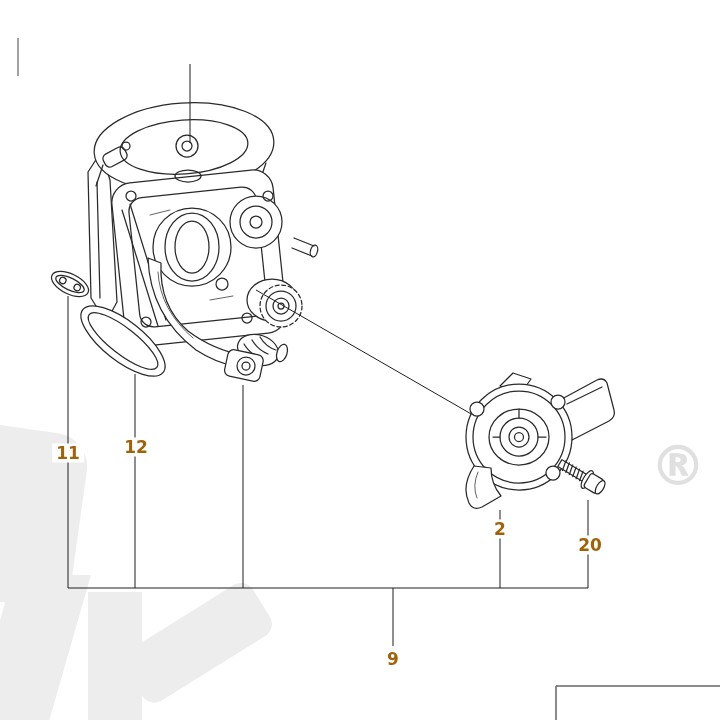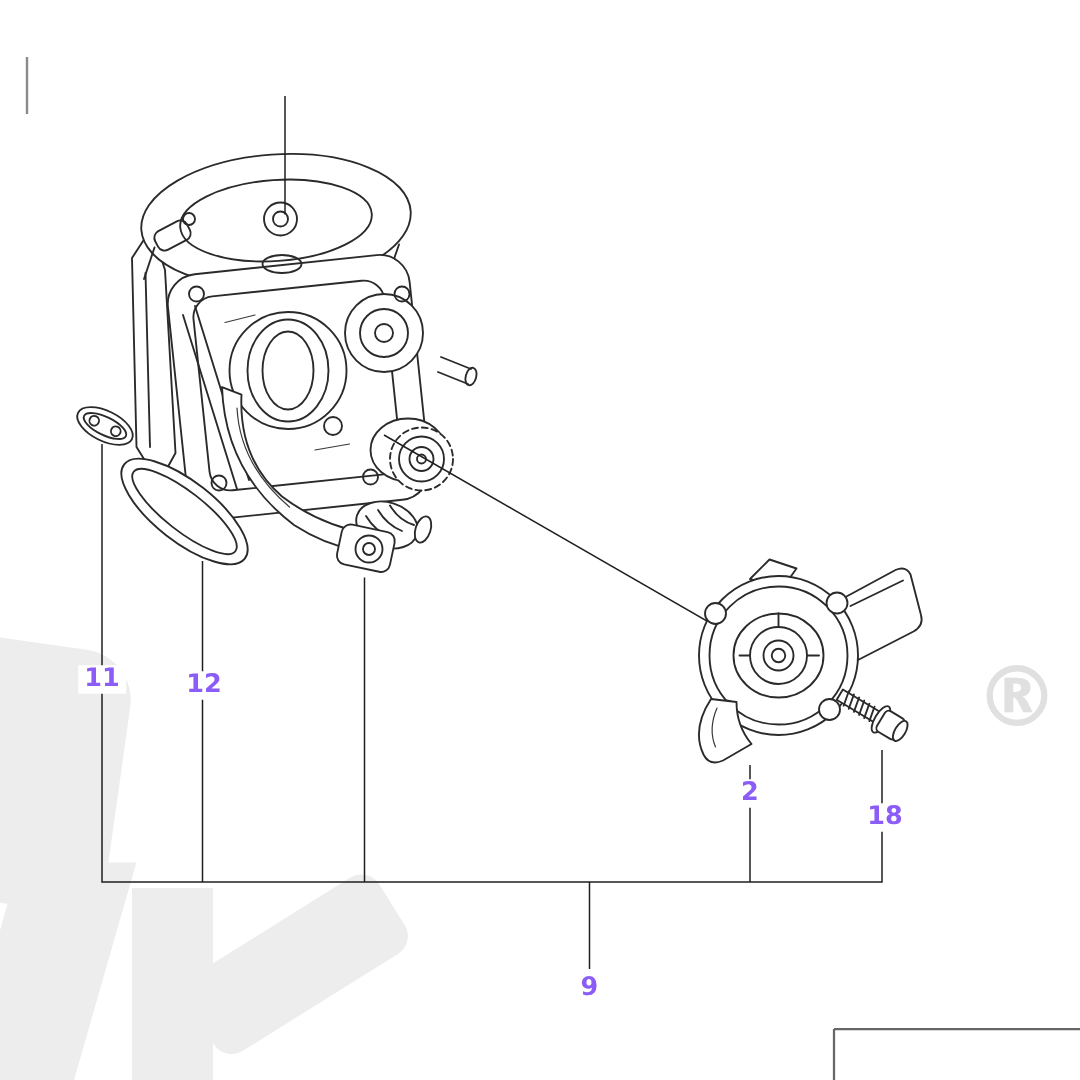--- a/index.html
+++ b/index.html
@@ -13,21 +13,21 @@
   .wm-d{left:150px;top:648px;width:150px;height:60px;border-radius:14px;
         transform:rotate(-32deg);transform-origin:left bottom;}
   .wm-reg{position:absolute;left:650px;top:438px;font-size:56px;font-weight:bold;color:#e0e0e0;line-height:1;}
   svg.diagram{position:absolute;left:0;top:0;}
   .ln{stroke:#2a2a2a;stroke-width:1.25;fill:none;stroke-linecap:round;stroke-linejoin:round;}
   .fw{fill:#ffffff;}
   .ld{stroke:#1f1f1f;stroke-width:1;fill:none;}
   .thin{stroke:#3a3a3a;stroke-width:0.8;fill:none;}
   .edge{stroke:#8a8a8a;stroke-width:1.6;}
   .callout{position:absolute;transform:translate(-50%,-50%);font-size:17px;font-weight:bold;
-           color:#8b5cf6;background:#ffffff;padding:1px 4px;line-height:1;}
+           color:#a16207;background:#ffffff;padding:1px 4px;line-height:1;}
 </style>
 </head>
 <body>
 
 <div class="page">
 
   <div>
     <div class="wm wm-a"></div>
     <div class="wm wm-b"></div>
     <div class="wm wm-c"></div>
@@ -174,18 +174,18 @@
       <ellipse class="fw" cx="603" cy="477" rx="3.5" ry="7.5"></ellipse>
     </g>
 
     <g stroke="#666666" stroke-width="1.5">
       <line x1="556" y1="686" x2="722" y2="686"></line>
       <line x1="556" y1="686" x2="556" y2="722"></line>
     </g>
   </svg>
 
   <div class="callout" style="left:68px;top:453px">11</div>
-  <div class="callout" style="left:136px;top:457px">12</div>
+  <div class="callout" style="left:136px;top:447px">12</div>
   <div class="callout" style="left:500px;top:529px">2</div>
-  <div class="callout" style="left:590px;top:545px">18</div>
+  <div class="callout" style="left:590px;top:545px">20</div>
   <div class="callout" style="left:393px;top:659px">9</div>
 
 </div>
 
 </body></html>

